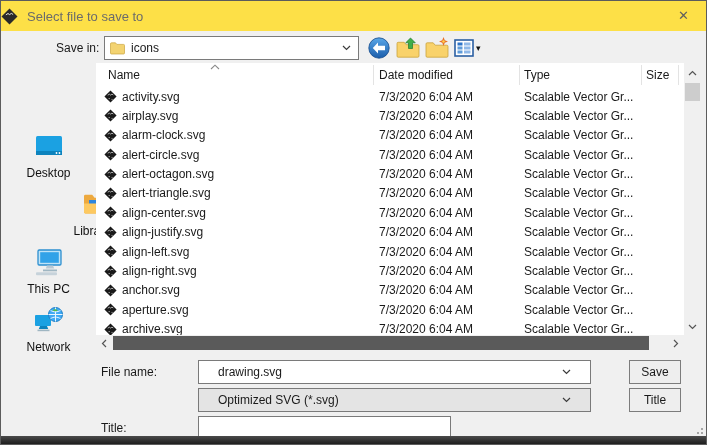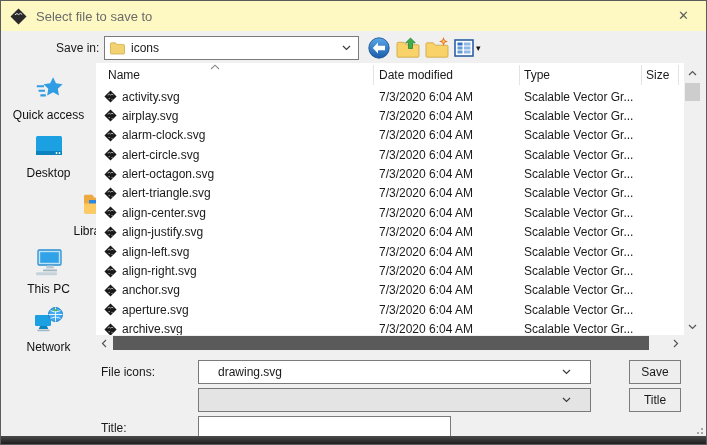--- a/index.html
+++ b/index.html
@@ -1,20 +1,20 @@
 <!DOCTYPE html>
 <html><head>
 <meta charset="utf-8">
 <style>
   html,body{margin:0;padding:0;background:#222;}
   .screen{position:relative;width:707px;height:445px;background:#f0f0f0;overflow:hidden;
     font-family:"Liberation Sans",sans-serif;font-size:12px;color:#1a1a1a;
     box-sizing:border-box;border:1px solid #5c5c5c;}
   
-  .titlebar{position:absolute;left:0;top:0;right:0;height:30px;background:#fef9c3;display:flex;align-items:center;padding-left:9px;}
+  .titlebar{position:absolute;left:0;top:0;right:0;height:30px;background:#fde047;display:flex;align-items:center;}
   .titlebar .app-ic{width:17px;height:17px;display:inline-flex;}
   .title-text{margin-left:9px;color:#6b6b6b;font-size:13px;}
   .close-btn{position:absolute;right:0;top:0;width:45px;height:29px;display:flex;align-items:center;justify-content:center;color:#5f5f5f;font-size:13px;cursor:pointer;}
   
   .savein-label{position:absolute;left:55px;top:35px;height:24px;display:flex;align-items:center;}
   .savein-combo{position:absolute;left:103px;top:35px;width:255px;height:24px;background:#fff;border:1px solid #7a7a7a;box-sizing:border-box;display:flex;align-items:center;padding:0 7px 0 5px;}
   .savein-combo .fold{display:inline-flex;margin-right:6px;}
   .savein-combo .chev{margin-left:auto;display:inline-flex;}
   .navbtns{position:absolute;left:366px;top:34px;height:26px;display:flex;align-items:center;gap:5px;}
   .nav-btn{display:inline-flex;align-items:center;justify-content:center;min-width:24px;height:26px;cursor:pointer;}
@@ -130,31 +130,20 @@
             <rect x="10" y="3.5" width="6.5" height="3" fill="#8fb8e8"></rect>
             <rect x="10" y="7.5" width="6.5" height="3" fill="#8fb8e8"></rect>
             <rect x="10" y="11.5" width="6.5" height="3" fill="#8fb8e8"></rect>
           </svg>
         </span>
         <span class="caret">▾</span>
       </span>
     </div>
 
   <div class="sidebar" id="sidebar">
-      <div class="side-item" style="top: 8px;">
-        <span class="side-ic">
-          <svg width="30" height="29" viewBox="0 0 32 32">
-            <g stroke="#2f9ce3" stroke-width="2.4" fill="none">
-              <path d="M2.5 13.5h8M4.5 18.5h7M6.5 23.5h6"></path>
-            </g>
-            <path d="M20.5 3.5l3.2 6.6 7.3 1.1-5.3 5.1 1.3 7.3-6.5-3.4-6.5 3.4 1.2-7.3-5.2-5.1 7.3-1.1z" fill="#2f9ce3"></path>
-          </svg>
-        </span>
-        <div class="side-lb">Quick access</div>
-      </div>
       <div class="side-item" style="top: 66px;">
         <span class="side-ic">
           <svg width="28" height="24" viewBox="0 0 28 24">
             <rect x="1" y="2" width="26" height="19" rx="1.5" fill="#1ba1e2"></rect>
             <rect x="1" y="17" width="26" height="4" fill="#0d83bd"></rect>
             <circle cx="21.5" cy="19" r=".9" fill="#fff"></circle>
             <circle cx="24.5" cy="19" r=".9" fill="#fff"></circle>
           </svg>
         </span>
         <div class="side-lb">Desktop</div>
@@ -392,32 +381,33 @@
       <span class="hs-thumb"></span>
       <span class="hs-r" id="hs-r">
           <svg width="6" height="9" viewBox="0 0 6 9">
             <path d="M1 1l3.5 3.5L1 8" fill="none" stroke="#555" stroke-width="1.2"></path>
           </svg>
         </span>
     </div>
     <div class="corner"></div>
   </div>
 
-  <div class="f-label" style="top:359px">File icons:</div>
+  <div class="f-label" style="top:359px">File name:</div>
   <div class="combo" style="top:359px">
     <span>drawing.svg</span>
     <span class="chev" id="fn-chev">
         <svg width="9" height="6" viewBox="0 0 9 6">
           <path d="M1 1l3.5 3.5L8 1" fill="none" stroke="#3c3c3c" stroke-width="1.2"></path>
         </svg>
       </span>
   </div>
   <div class="btn" style="top:359px">Save</div>
 
   <div class="combo gray" style="top:387px">
+    <span>Optimized SVG (*.svg)</span>
     <span class="chev" id="st-chev">
         <svg width="9" height="6" viewBox="0 0 9 6">
           <path d="M1 1l3.5 3.5L8 1" fill="none" stroke="#3c3c3c" stroke-width="1.2"></path>
         </svg>
       </span>
   </div>
   <div class="btn" style="top:387px">Title</div>
 
   <div class="f-label" style="top:415px">Title:</div>
   <div class="t-input" style="top:415px"></div>

